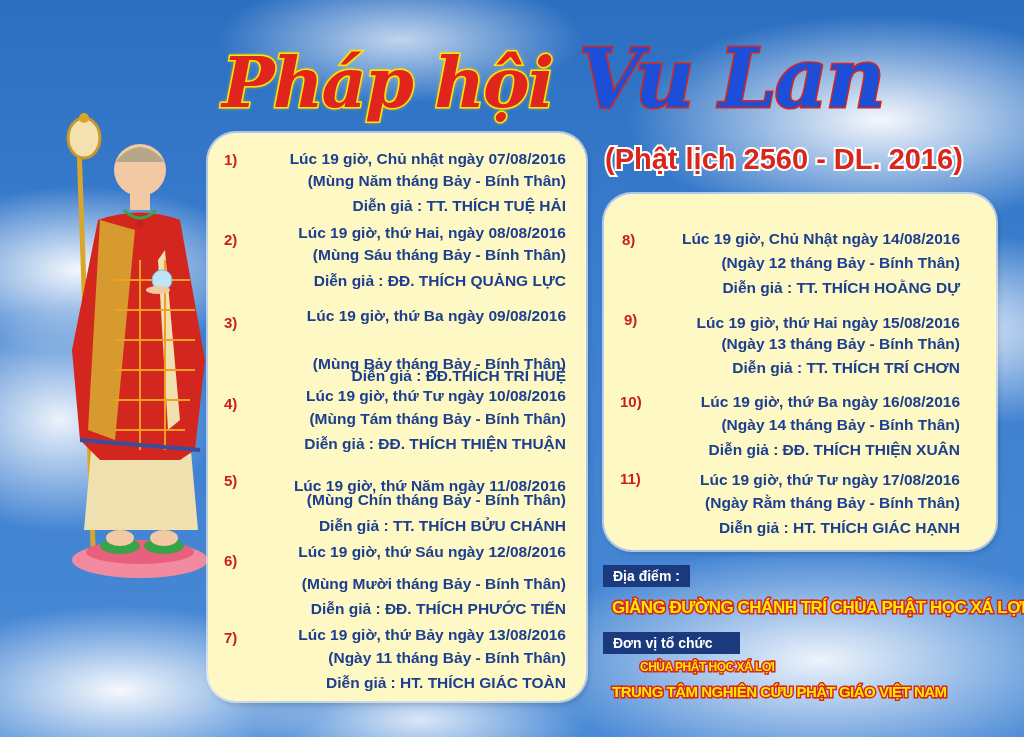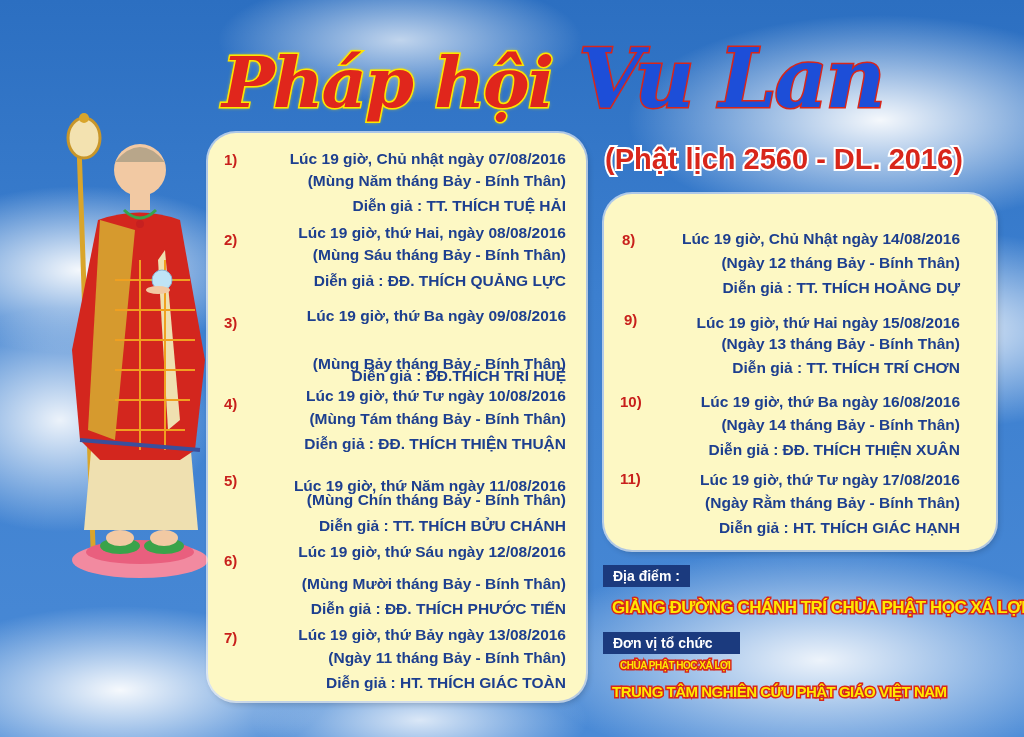--- a/index.html
+++ b/index.html
@@ -214,14 +214,14 @@
     <span class="line" style="top:277px;">Lúc 19 giờ, thứ Tư ngày 17/08/2016</span>
     <span class="line" style="top:300px;">(Ngày Rằm tháng Bảy - Bính Thân)</span>
     <span class="line" style="top:325px;">Diễn giả : HT. THÍCH GIÁC HẠNH</span>
   </div>
 </div>
 
 <div class="label-box" style="left:603px;top:565px;">Địa điểm :</div>
 <div class="info-text" style="left:612px;top:598px;font-size:17px;">GIẢNG ĐƯỜNG CHÁNH TRÍ CHÙA PHẬT HỌC XÁ LỢI</div>
 
 <div class="label-box" style="left:603px;top:632px;width:137px;">Đơn vị tổ chức</div>
-<div class="info-text" style="left:620px;top:660px;font-size:10px;">CHÙA PHẬT HỌC XÁ LỢI</div>
+<div class="info-text" style="left:640px;top:660px;font-size:12px;">CHÙA PHẬT HỌC XÁ LỢI</div>
 <div class="info-text" style="left:612px;top:683px;font-size:15px;">TRUNG TÂM NGHIÊN CỨU PHẬT GIÁO VIỆT NAM</div>
 
 </body></html>

